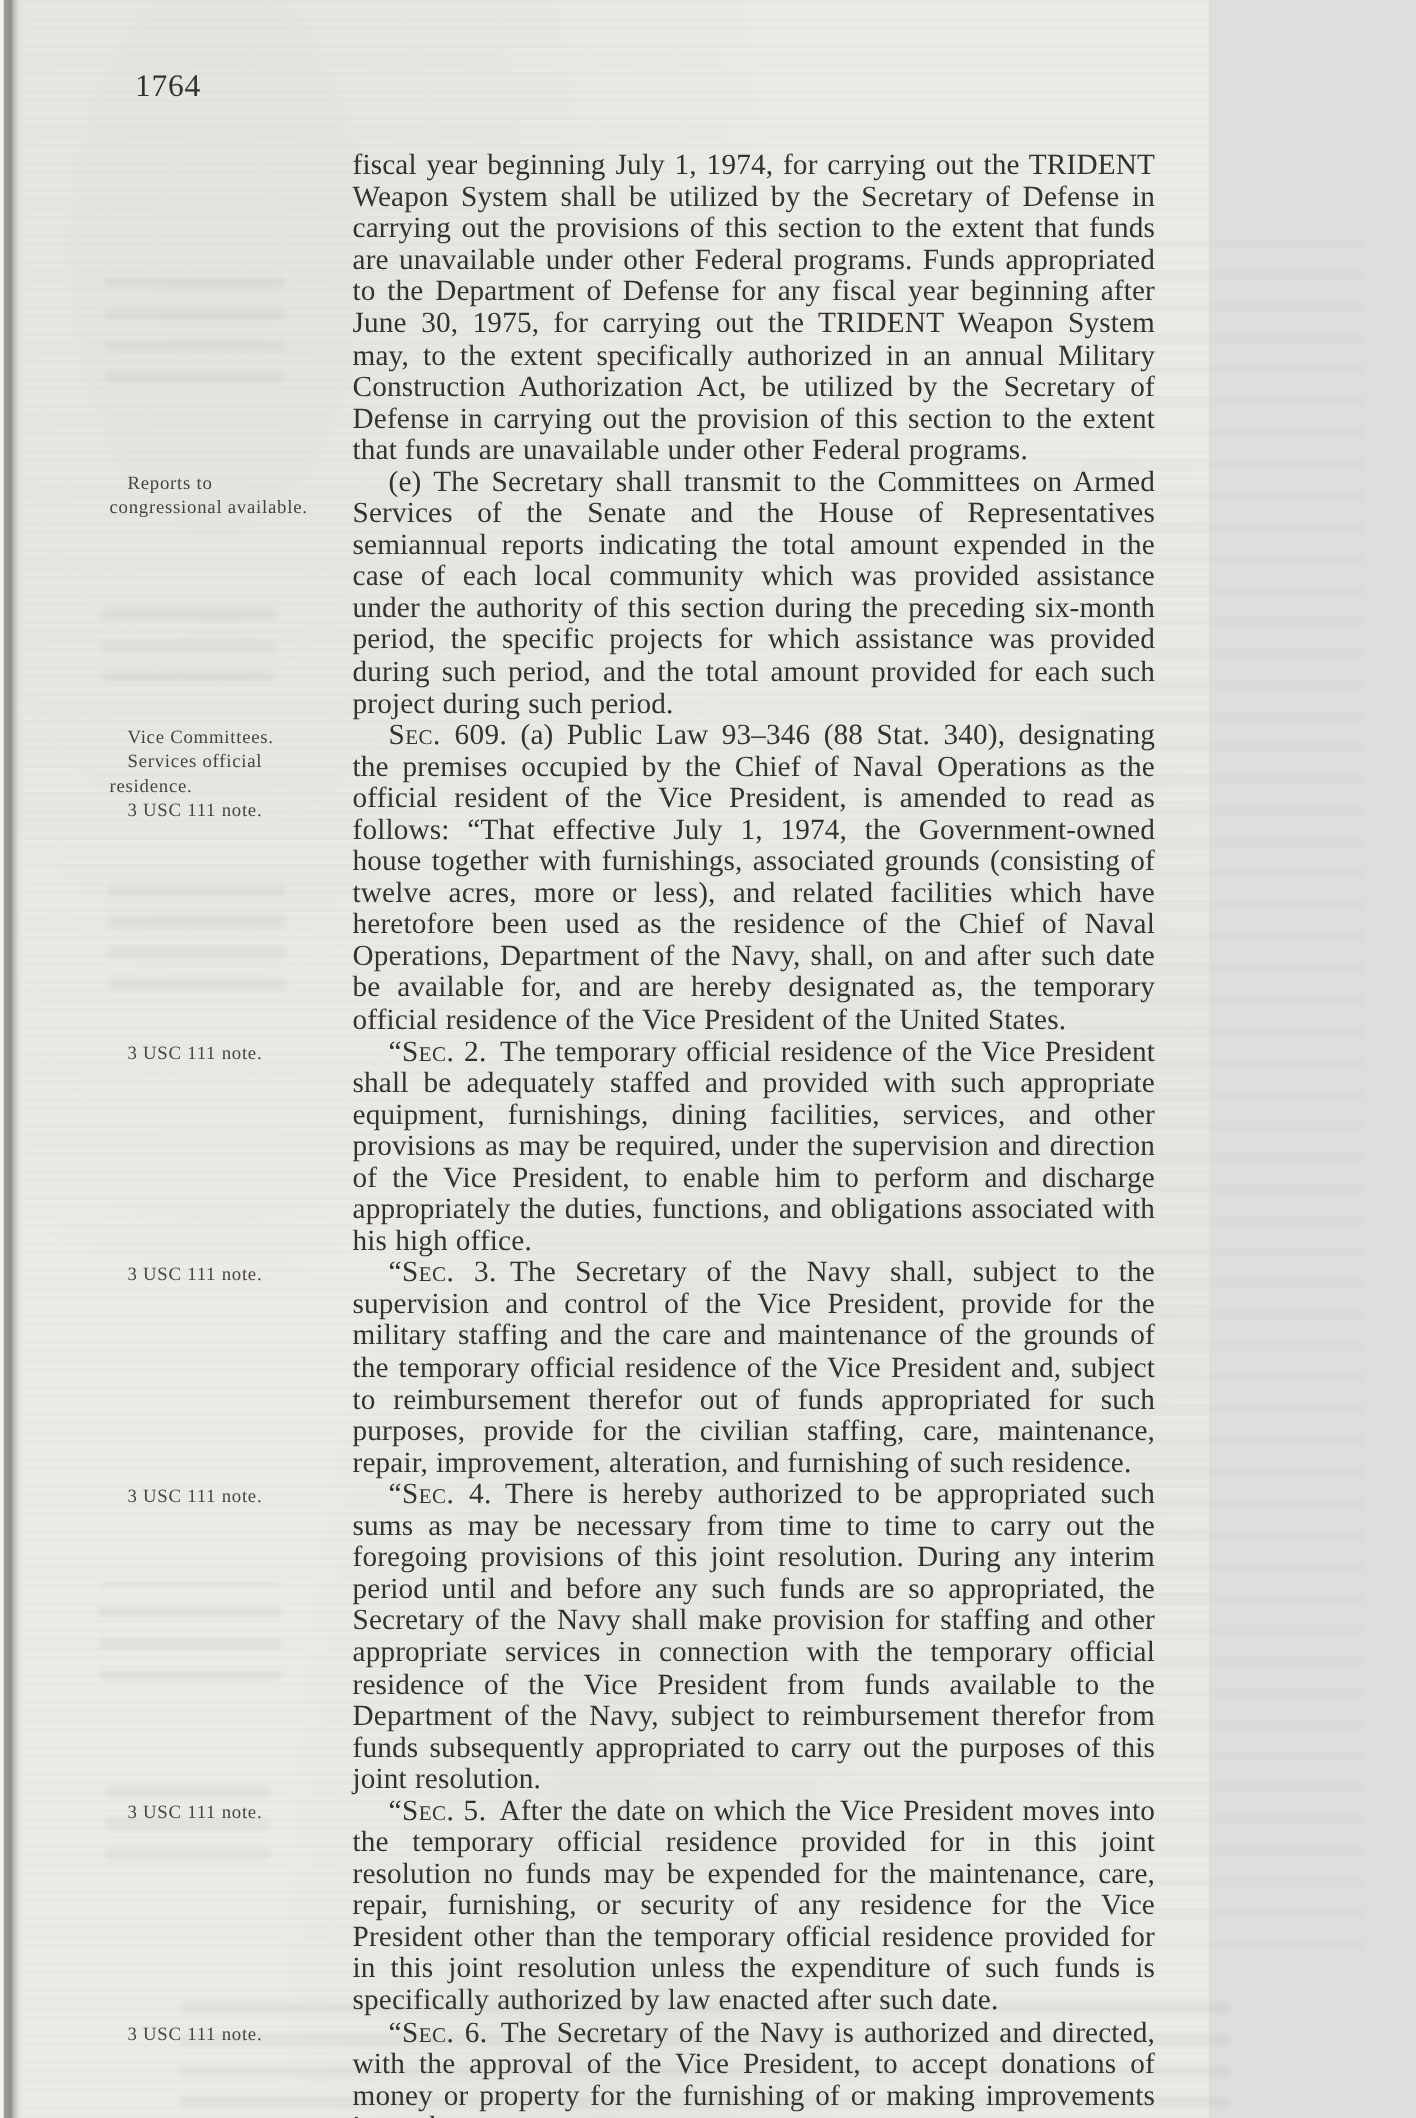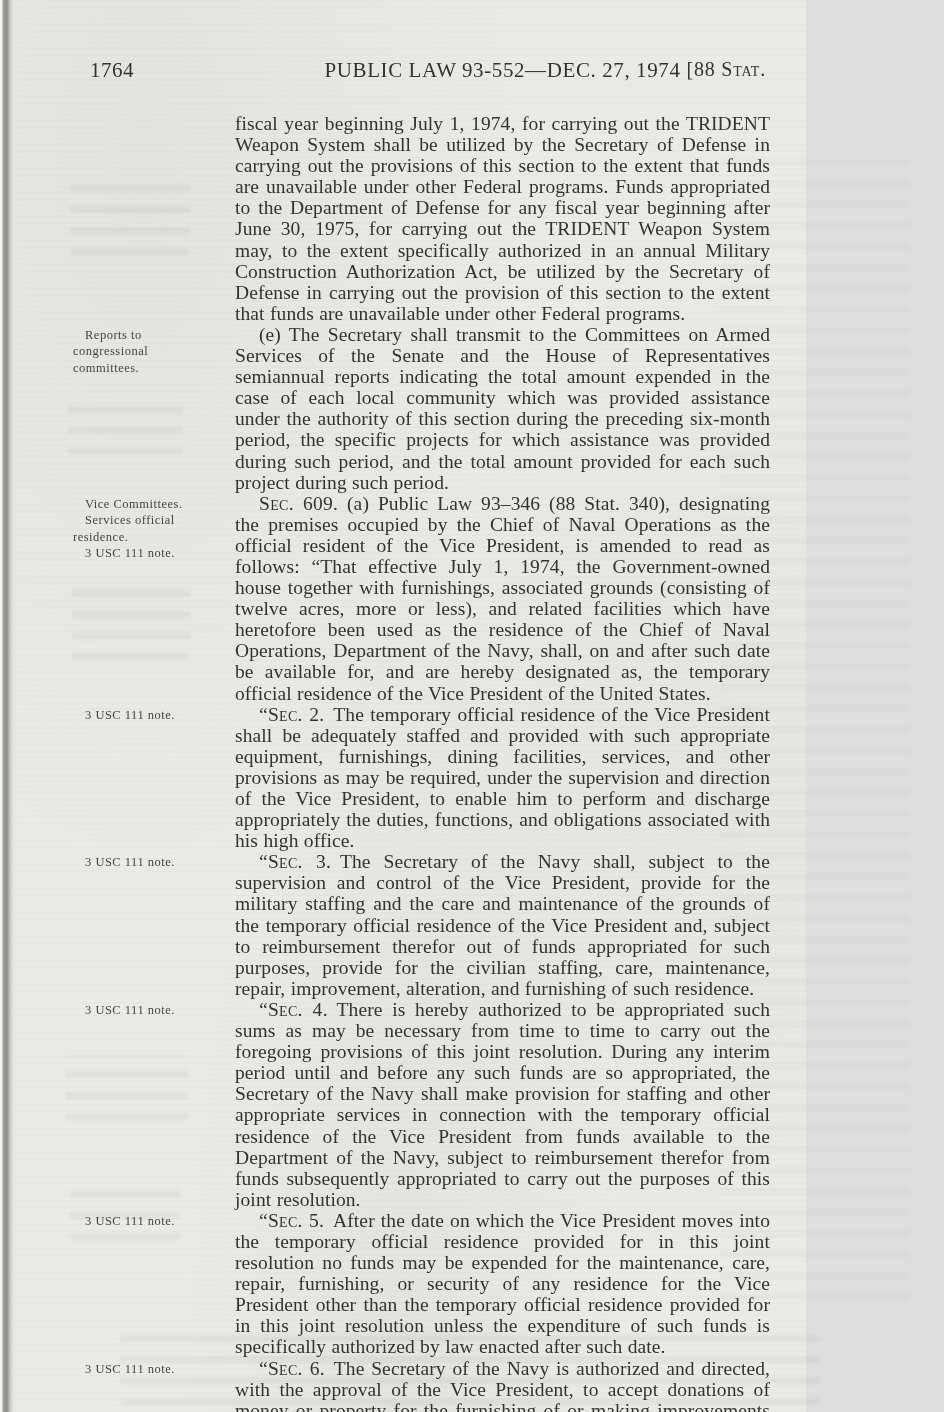--- a/index.html
+++ b/index.html
@@ -12,21 +12,21 @@
   .page{
     position:relative;
     width:806px;height:1412px;
     box-sizing:border-box;
     background-color:#eceae7;
     background-image:
       radial-gradient(ellipse at 18% 12%, rgba(0,0,0,0.03), transparent 42%),
       radial-gradient(ellipse at 85% 55%, rgba(0,0,0,0.022), transparent 48%),
       radial-gradient(ellipse at 50% 95%, rgba(0,0,0,0.03), transparent 40%),
       repeating-linear-gradient(0deg, rgba(0,0,0,0.010) 0 2px, transparent 2px 6px);
-    padding:58px 36px 0 65px;
+    padding:45px 36px 0 65px;
     color:#34322f;
   }
   .binding-edge{
     position:absolute;left:0;top:0;bottom:0;width:16px;
     background:linear-gradient(90deg,
       #f6f5f3 0px,#f6f5f3 2px,
       #a09f9c 3px,#8f8e8b 7px,
       #c9c8c5 10px,#e4e3e0 13px,
       rgba(236,234,231,0) 16px);
   }
@@ -111,38 +111,34 @@
   <div class="smudge" style="left:70px;top:185px;width:120px;height:70px;"></div>
   <div class="smudge" style="left:68px;top:400px;width:115px;height:55px;"></div>
   <div class="smudge" style="left:72px;top:585px;width:118px;height:75px;"></div>
   <div class="smudge" style="left:66px;top:1055px;width:122px;height:65px;"></div>
   <div class="smudge" style="left:70px;top:1185px;width:110px;height:55px;"></div>
   <div class="smudge" style="left:120px;top:1335px;width:700px;height:70px;"></div>
   <div class="smudge" style="left:720px;top:150px;width:190px;height:1150px;opacity:0.45;"></div>
 
   <div class="header">
     <div class="page-number">1764</div>
-    <div class="header-main">
-      <span class="header-title">PUBLIC LAW 93-552—DEC. 27, 1974</span>
-      <span class="header-stat">[88 Stat.</span>
-    </div>
   </div>
 
   <div class="body-block">
 
     <div class="row">
       <div class="note-cell"></div>
       <p class="para no-indent">
         <span>fiscal year beginning July 1, 1974, for carrying out the TRIDENT Weapon System shall be utilized by the Secretary of Defense in carrying out the provisions of this section to the extent that funds are unavailable under other Federal programs. Funds appropriated to the Department of Defense for any fiscal year beginning after June 30, 1975, for carrying out the TRIDENT Weapon System may, to the extent specifically authorized in an annual Military Construction Authorization Act, be utilized by the Secretary of Defense in carrying out the provision of this section to the extent that funds are unavailable under other Federal programs.</span>
       </p>
     </div>
 
     <div class="row">
       <div class="note-cell">
-        <div class="note">Reports to congressional committees.</div>
+        <div class="note">Reports to congressional available.</div>
       </div>
       <p class="para">
         <span>(e) The Secretary shall transmit to the Committees on Armed Services of the Senate and the House of Representatives semiannual reports indicating the total amount expended in the case of each local community which was provided assistance under the authority of this section during the preceding six-month period, the specific projects for which assistance was provided during such period, and the total amount provided for each such project during such period.</span>
       </p>
     </div>
 
     <div class="row">
       <div class="note-cell">
         <div class="note">Vice Committees.</div>
         <div class="note">Services official residence.</div>

